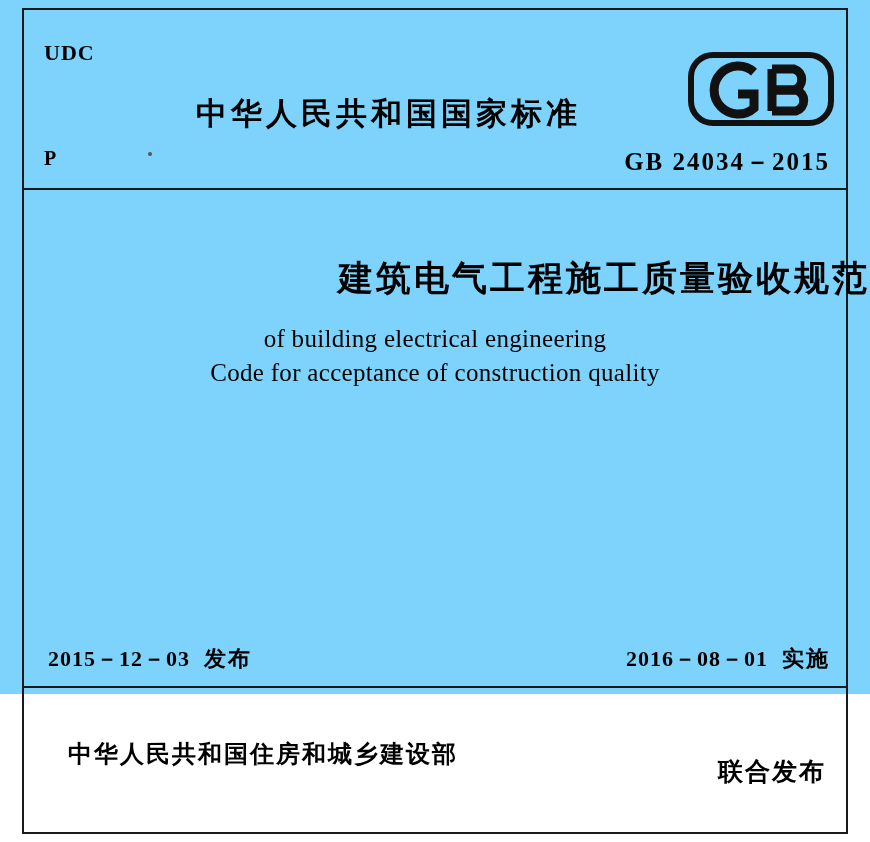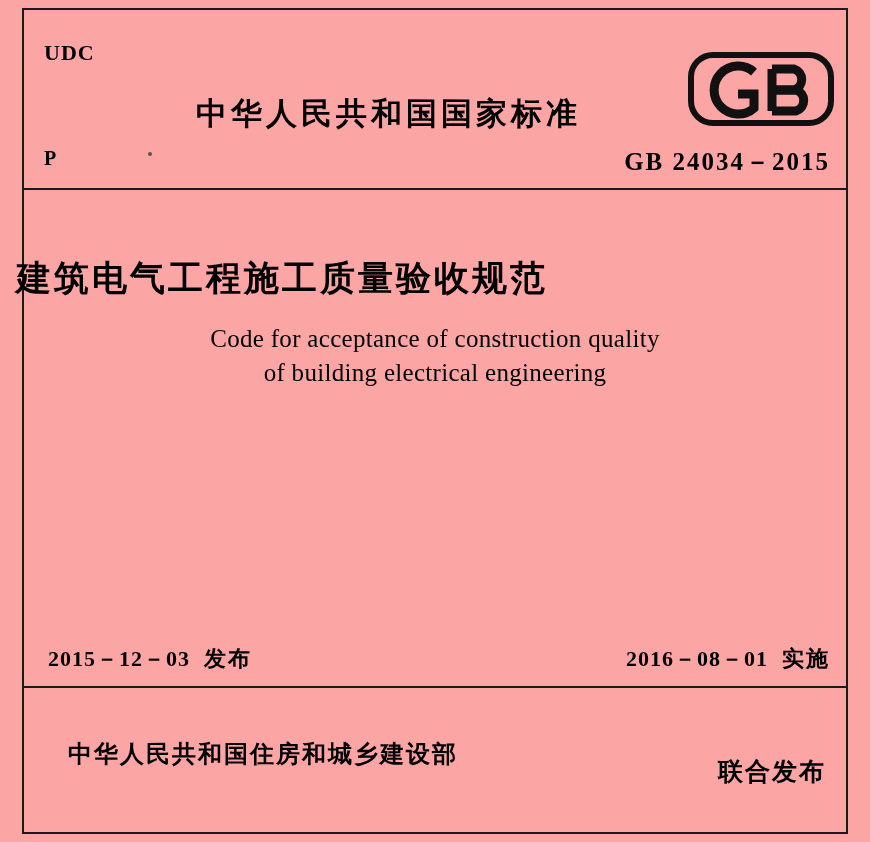--- a/index.html
+++ b/index.html
@@ -10,22 +10,22 @@
   body {
     width: 870px;
     height: 842px;
     font-family: "Liberation Serif", serif;
     color: #000000;
     overflow: hidden;
   }
   .page {
     position: relative;
     width: 870px;
-    height: 842px;
-    background: #fca5a5;
+    height: 694px;
+    background: #7dd3fc;
   }
   
   .rule {
     position: absolute;
     background: #1a1a1a;
   }
   .rule-v-left  { left: 22px;  top: 8px;  width: 2px;  height: 826px; }
   .rule-v-right { left: 846px; top: 8px;  width: 2px;  height: 826px; }
   .rule-top     { left: 22px;  top: 8px;  width: 826px; height: 2px; }
   .rule-bottom  { left: 22px;  top: 832px; width: 826px; height: 2px; }
@@ -85,24 +85,24 @@
     position: absolute;
     right: 36px;
     top: 52px;
     width: 146px;
     height: 74px;
   }
 
   
   .title-cn {
     position: absolute;
-    left: 16px;
+    left: 4px;
     right: 0;
     top: 255px;
-    text-align: left;
+    text-align: right;
     font-family: "DejaVu Sans", sans-serif;
     font-weight: bold;
     font-size: 35px;
     letter-spacing: 3px;
   }
   .title-en {
     position: absolute;
     left: 0;
     right: 0;
     top: 322px;
@@ -193,22 +193,22 @@
       <path d="M66 20 A24 24 0 1 0 66 56 L66 42 L50 42" fill="none" stroke="#111" stroke-width="9" stroke-linecap="butt"></path>
 
       <path d="M84 17 L84 59" fill="none" stroke="#111" stroke-width="9"></path>
       <path d="M84 17 L106 17 A11 11 0 0 1 106 38 L84 38" fill="none" stroke="#111" stroke-width="9"></path>
       <path d="M84 38 L108 38 A11 11 0 0 1 108 59 L84 59" fill="none" stroke="#111" stroke-width="9"></path>
     </svg>
   </div>
 
   <div class="title-cn">建筑电气工程施工质量验收规范</div>
   <div class="title-en">
+    <div>of building electrical engineering</div>
     <div>Code for acceptance of construction quality</div>
-    <div>of building electrical engineering</div>
   </div>
 
   <div class="date-issue">
     <span>2015－12－03</span><span class="cjk">发布</span>
   </div>
   <div class="date-effect">
     <span>2016－08－01</span><span class="cjk">实施</span>
   </div>
 
   <div class="publishers">

